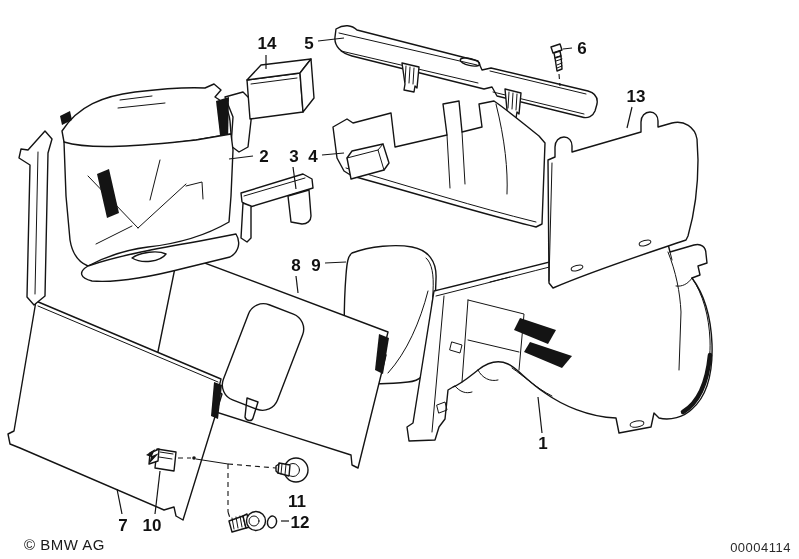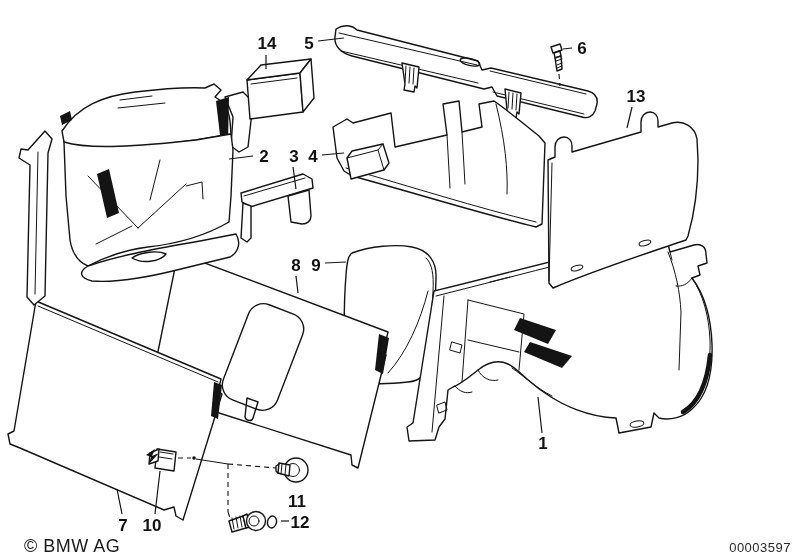--- a/index.html
+++ b/index.html
@@ -9,21 +9,21 @@
   }
   .stage svg{position:absolute;left:0;top:0;}
   .ln{stroke:#141414;stroke-width:1.4;fill:#fff;stroke-linejoin:round;stroke-linecap:round;}
   .ln.nf{fill:none;}
   .thin{stroke:#141414;stroke-width:1;fill:none;stroke-linejoin:round;stroke-linecap:round;}
   .blk{fill:#141414;stroke:none;}
   .dash{stroke:#141414;stroke-width:1.1;fill:none;stroke-dasharray:5 4;}
   .callout-num{font:700 17px "Liberation Sans",sans-serif;fill:#111;text-anchor:middle;cursor:pointer;}
   .leader-line{stroke:#141414;stroke-width:1.2;fill:none;}
   .copyright{
-    position:absolute;left:24px;top:536px;font-size:18px;color:#1a1a1a;letter-spacing:.5px;
+    position:absolute;left:24px;top:536px;font-size:15px;color:#1a1a1a;letter-spacing:.5px;
   }
   .docnum{
     position:absolute;right:8px;top:540px;font-size:13px;color:#2a2a2a;letter-spacing:.5px;
   }
 </style>
 </head>
 <body>
 
 <div class="stage">
 
@@ -183,14 +183,14 @@
         <polyline points="281,521 289,521" class="leader-line"></polyline>
         <text x="300" y="528" class="callout-num">12</text>
         <polyline points="632,107 627,128" class="leader-line"></polyline>
         <text x="636" y="102" class="callout-num">13</text>
         <polyline points="266,55 266,69" class="leader-line"></polyline>
         <text x="267" y="49" class="callout-num">14</text>
       </g>
   </svg>
 
   <div class="copyright">© BMW AG</div>
-  <div class="docnum">00003597</div>
+  <div class="docnum">00004114</div>
 </div>
 
 </body></html>

